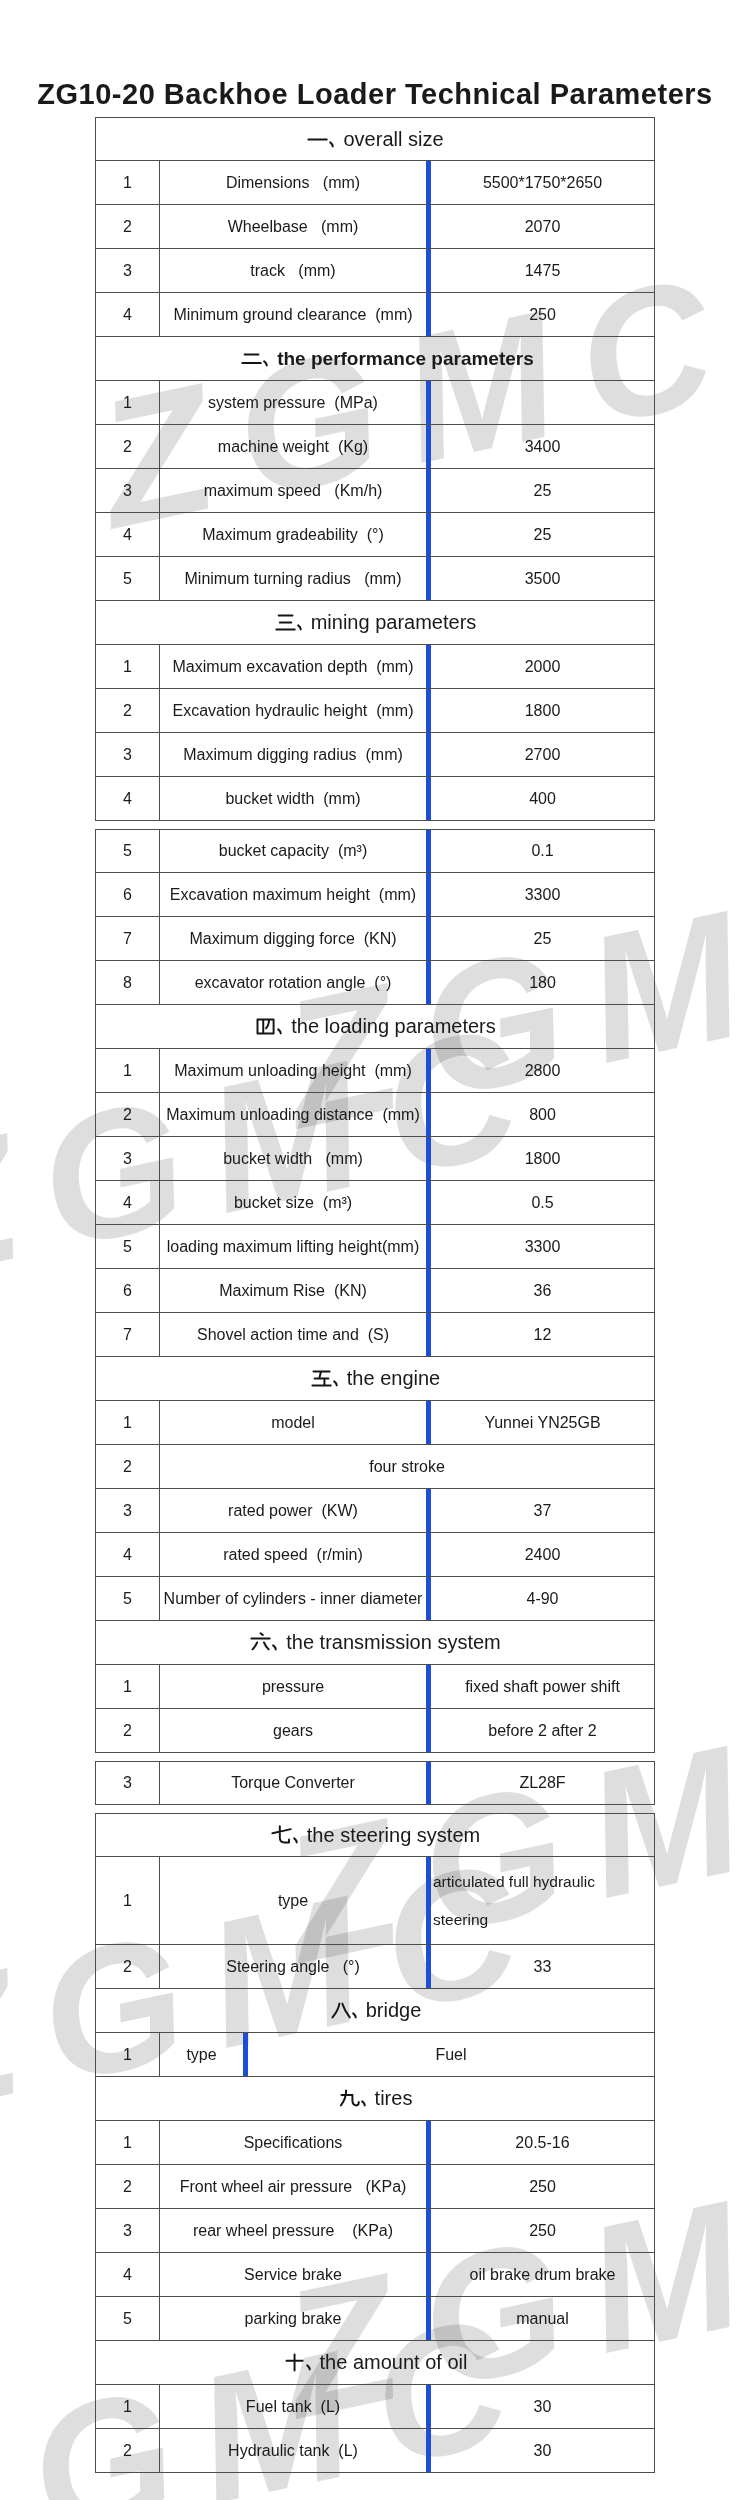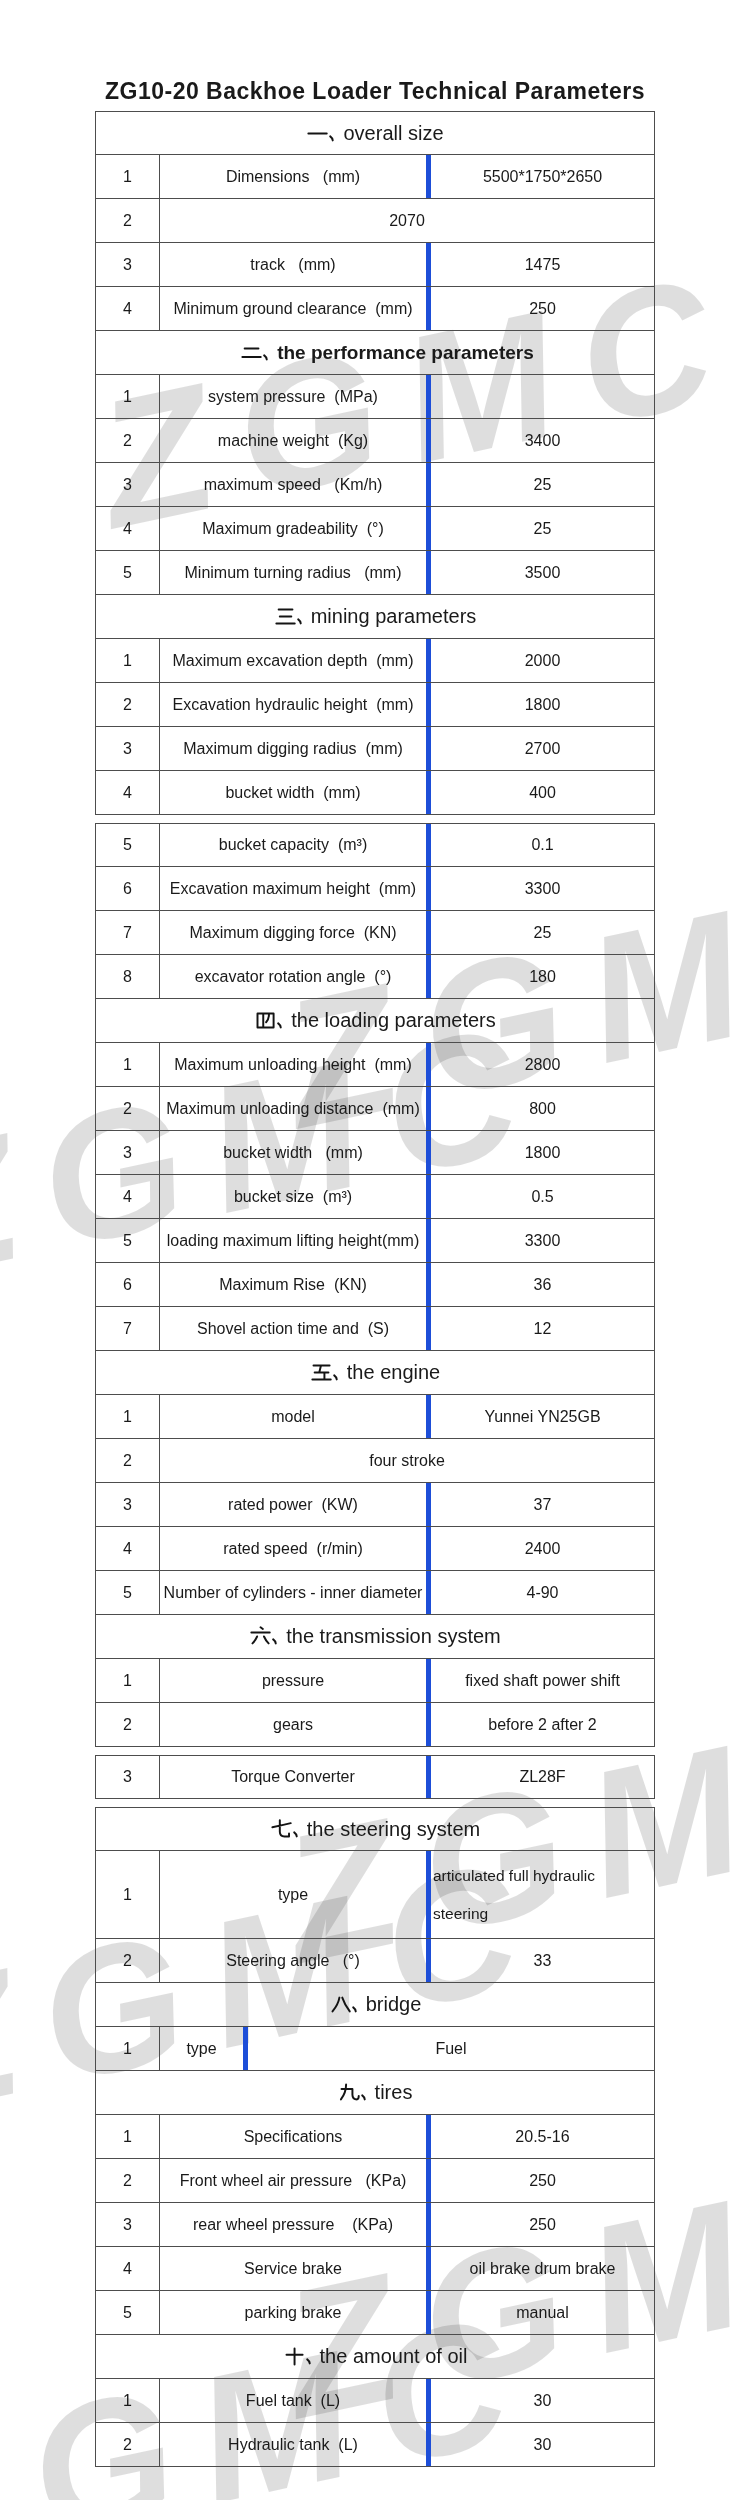--- a/index.html
+++ b/index.html
@@ -31,21 +31,21 @@
   .wm:nth-child(4) { left: 605px; top: 1835px; }
   .wm:nth-child(5) { left: 225px; top: 1985px; }
   .wm:nth-child(6) { left: 605px; top: 2290px; }
   .wm:nth-child(7) { left: 215px; top: 2440px; }
 
   
   h1.title {
     position: relative; z-index: 1;
     margin: 78px 0 6px 0;
     text-align: center;
-    font-size: 23px;
+    font-size: 29px;
     font-weight: bold;
     letter-spacing: 0.5px;
   }
 
   
   .spec-table {
     position: relative; z-index: 1;
     width: 560px;
     margin: 0 auto;
   }
@@ -123,20 +123,21 @@
         </span>
         <span>overall size</span>
       </div>
       <div class="row data-row">
         <div class="cell no">1</div>
         <div class="cell name">Dimensions   (mm)</div>
         <div class="cell value">5500*1750*2650</div>
       </div>
       <div class="row data-row">
         <div class="cell no">2</div>
+        <div class="cell name">Wheelbase   (mm)</div>
         <div class="cell value">2070</div>
       </div>
       <div class="row data-row">
         <div class="cell no">3</div>
         <div class="cell name">track   (mm)</div>
         <div class="cell value">1475</div>
       </div>
       <div class="row data-row">
         <div class="cell no">4</div>
         <div class="cell name">Minimum ground clearance  (mm)</div>

